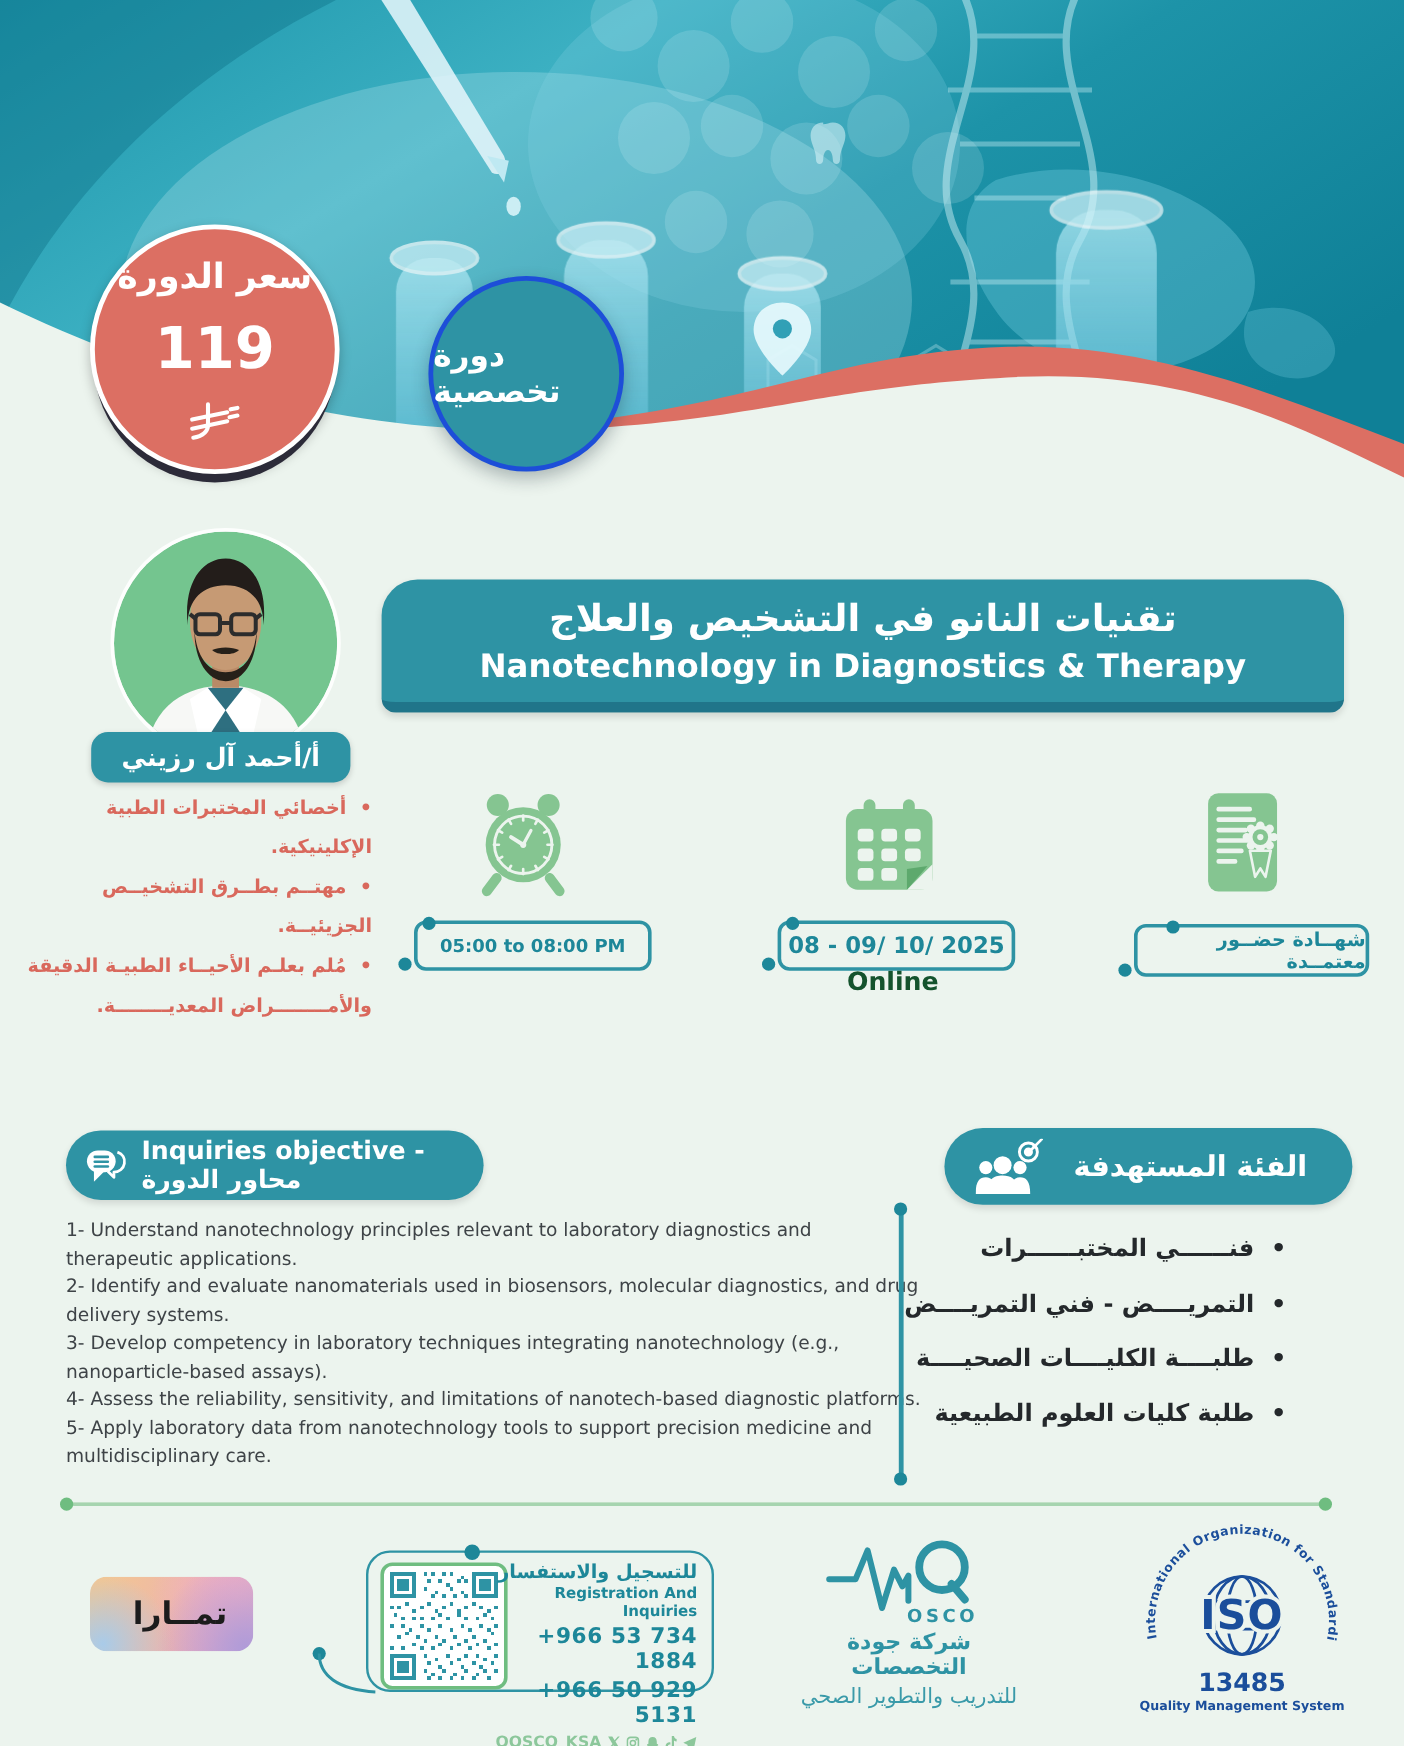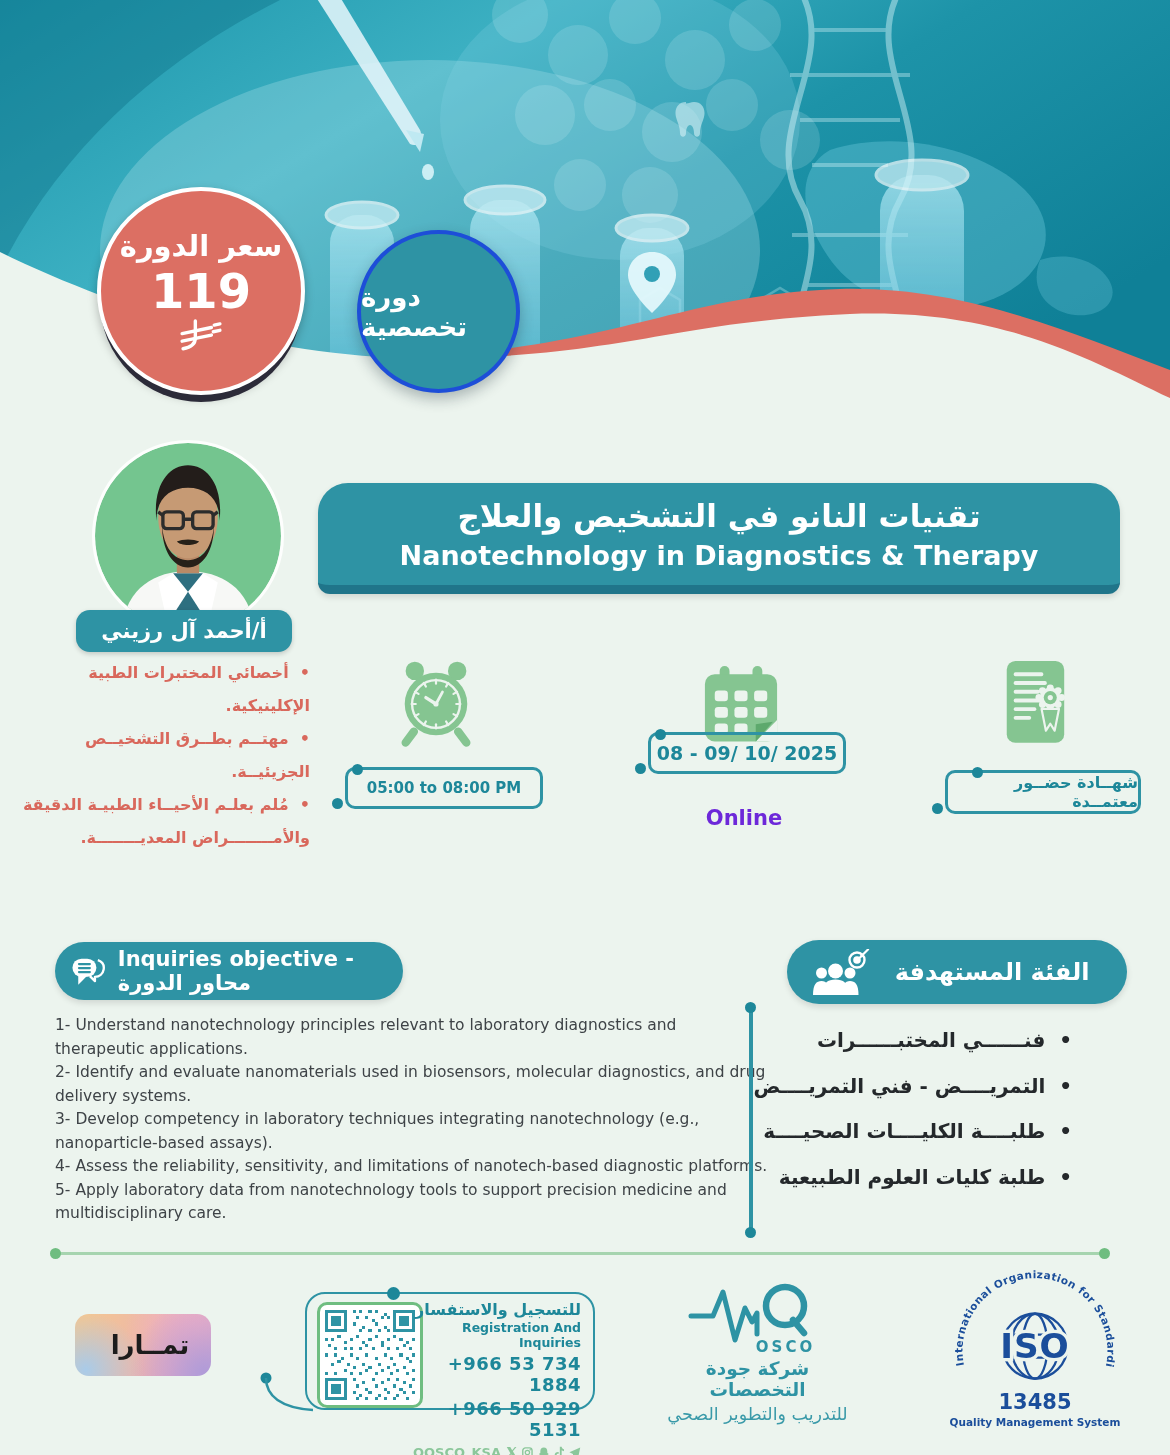--- a/index.html
+++ b/index.html
@@ -9,23 +9,23 @@
     --bg:#ECF4EE; --dark:#3E4347; --iso:#1B4E9B;
   }
   html,body{margin:0;padding:0;background:var(--bg);}
   .page{position:relative;width:1170px;height:1455px;background:var(--bg);overflow:hidden;
         font-family:"DejaVu Sans","Liberation Sans",sans-serif;}
   .abs{position:absolute;}
 
   
   .header-svg{position:absolute;left:0;top:0;}
 
-  .price-circle{left:97px;top:187px;width:200px;height:200px;border-radius:50%;
+  .price-circle{left:75px;top:187px;width:200px;height:200px;border-radius:50%;
     background:var(--coral);border:4px solid #fff;display:flex;flex-direction:column;
-    align-items:center;justify-content:center;gap:4px;color:#fff;
+    align-items:center;justify-content:center;gap:20px;color:#fff;
     box-shadow:0 10px 0 -3px #2c2b39, 0 4px 10px rgba(0,0,0,.25);z-index:5;}
   .price-label{font-size:29px;font-weight:800;}
   .price-value{font-size:48px;font-weight:800;line-height:1;}
   .type-circle{left:357px;top:230px;width:155px;height:155px;border-radius:50%;
     background:var(--teal);border:4px solid #1d4ed8;display:flex;align-items:center;justify-content:center;
     color:#fff;font-size:26px;font-weight:800;box-shadow:0 6px 14px rgba(20,40,50,.3);z-index:5;}
 
   
   .avatar{left:92px;top:440px;width:186px;height:186px;border-radius:50%;overflow:hidden;
     border:3px solid #fdfefd;z-index:3;}
@@ -42,26 +42,26 @@
     display:flex;flex-direction:column;align-items:center;justify-content:center;gap:6px;color:#fff;
     box-shadow:0 3px 6px rgba(0,0,0,.12);}
   .title-ar{font-size:31px;font-weight:800;direction:rtl;}
   .title-en{font-size:27px;font-weight:800;}
 
   
   .pill{border:3px solid var(--teal);border-radius:10px;color:var(--teal-text);
     display:flex;align-items:center;justify-content:center;font-weight:800;}
   .pill .dot-a,.pill .dot-b,.dot{position:absolute;width:11px;height:11px;border-radius:50%;background:var(--teal-text);}
   .time-pill{left:345px;top:767px;width:192px;height:36px;font-size:15px;}
-  .date-pill{left:648px;top:732px;width:192px;height:36px;font-size:19px;}
+  .date-pill{left:648px;top:767px;width:192px;height:36px;font-size:19px;}
   .cert-pill{left:945px;top:770px;width:190px;height:38px;font-size:16px;direction:rtl;}
   .dot-a{left:4px;top:-6px;}
   .dot-b{left:-16px;bottom:-3px;}
   .cert-pill .dot-a{left:24px;}
-  .online-label{left:648px;top:806px;width:192px;text-align:center;color:#6d28d9;
+  .online-label{left:648px;top:806px;width:192px;text-align:center;color:#14532d;
     font-size:21px;font-weight:800;}
 
   
   .obj-pill{left:55px;top:942px;width:348px;height:58px;background:var(--teal);border-radius:29px;
     display:flex;align-items:center;gap:12px;padding:0 0 0 16px;box-sizing:border-box;color:#fff;
     box-shadow:0 3px 6px rgba(0,0,0,.12);}
   .obj-pill .label{font-size:21px;font-weight:800;direction:ltr;}
   .objectives-list{left:55px;top:1014px;width:715px;color:var(--dark);
     font-size:15.5px;line-height:23.5px;font-weight:500;}
 

